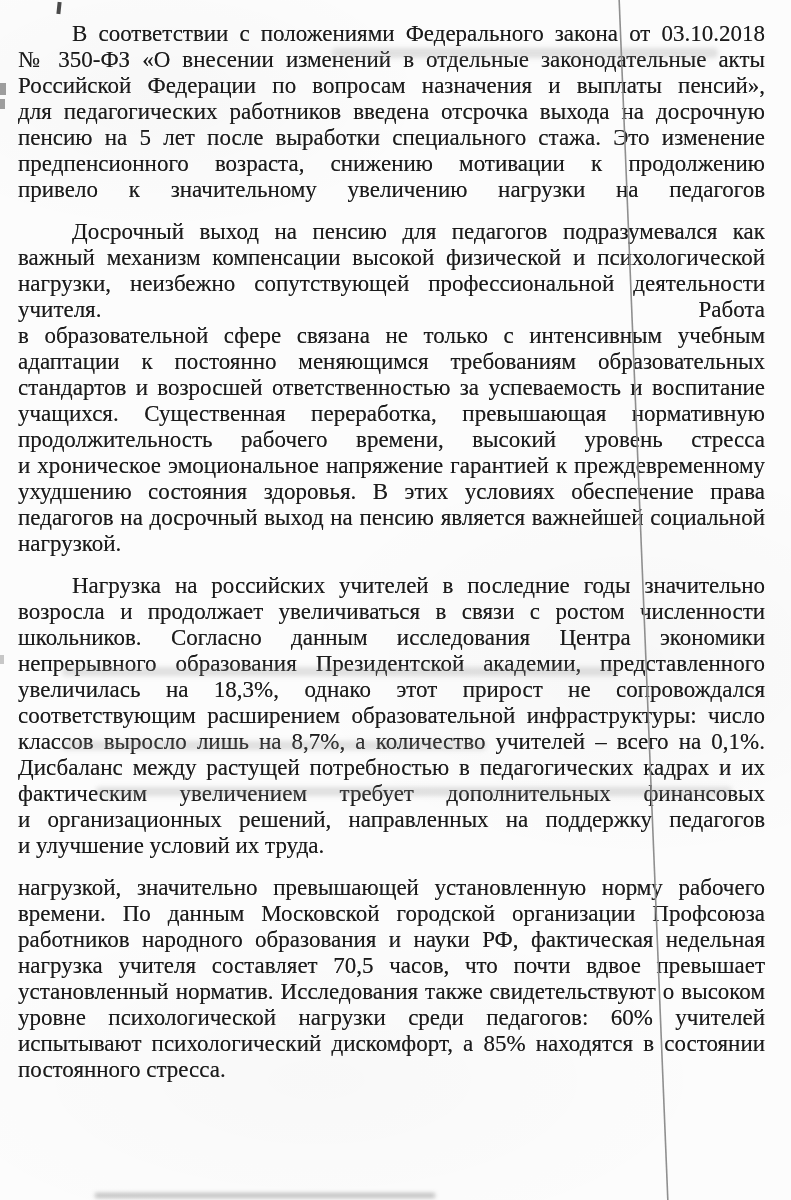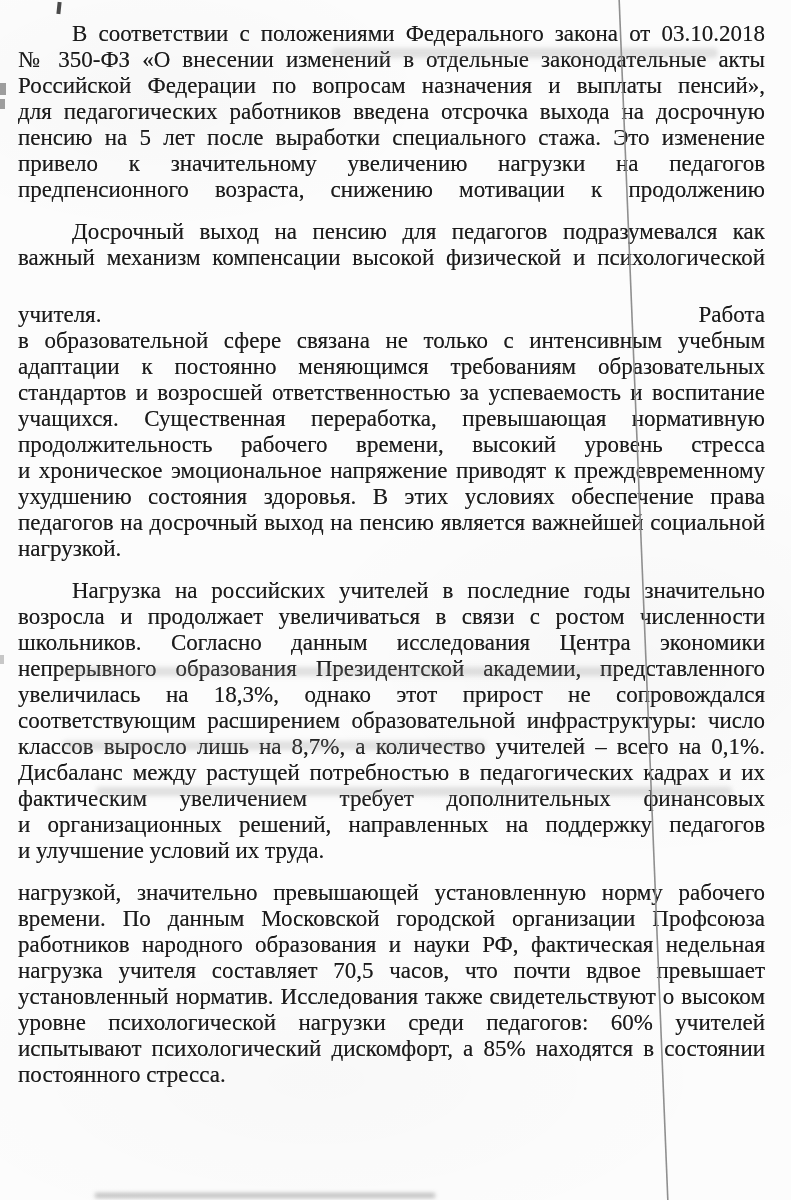--- a/index.html
+++ b/index.html
@@ -41,21 +41,20 @@
     text-justify:inter-word;
     height:26px;
     overflow:hidden;
   }
   .line.first{text-indent:54px;}
   .line.last{text-align-last:left;}
   .line.split{
     display:flex;
     justify-content:space-between;
     text-indent:0;
-    margin-top:31px;
   }
   
   .crease-svg{
     position:absolute;inset:0;
     pointer-events:none;
   }
   
   .smudge{
     position:absolute;
     background:rgba(150,150,150,0.28);
@@ -90,36 +89,37 @@
 
 <div class="paper-texture"></div>
 
 <div class="text-block">
     <div class="para">
       <div class="line first">В соответствии с положениями Федерального закона от 03.10.2018</div>
       <div class="line">№ 350-ФЗ «О внесении изменений в отдельные законодательные акты</div>
       <div class="line">Российской Федерации по вопросам назначения и выплаты пенсий»,</div>
       <div class="line">для педагогических работников введена отсрочка выхода на досрочную</div>
       <div class="line">пенсию на 5 лет после выработки специального стажа. Это изменение</div>
+      <div class="line">предпенсионного возраста, снижению мотивации к продолжению</div>
       <div class="line">привело к значительному увеличению нагрузки на педагогов</div>
-      <div class="line">предпенсионного возраста, снижению мотивации к продолжению</div>
     </div>
     <div class="para">
       <div class="line first">Досрочный выход на пенсию для педагогов подразумевался как</div>
       <div class="line">важный механизм компенсации высокой физической и психологической</div>
+      <div class="line">нагрузки, неизбежно сопутствующей профессиональной деятельности</div>
       <div class="line split">
         <span>учителя.</span>
         <span>Работа</span>
       </div>
       <div class="line">в образовательной сфере связана не только с интенсивным учебным</div>
       <div class="line">адаптации к постоянно меняющимся требованиям образовательных</div>
       <div class="line">стандартов и возросшей ответственностью за успеваемость и воспитание</div>
       <div class="line">учащихся. Существенная переработка, превышающая нормативную</div>
       <div class="line">продолжительность рабочего времени, высокий уровень стресса</div>
-      <div class="line">и хроническое эмоциональное напряжение приводят к преждевременному</div>
+      <div class="line">и хроническое эмоциональное напряжение гарантией к преждевременному</div>
       <div class="line">ухудшению состояния здоровья. В этих условиях обеспечение права</div>
       <div class="line">педагогов на досрочный выход на пенсию является важнейшей социальной</div>
       <div class="line last">нагрузкой.</div>
     </div>
     <div class="para">
       <div class="line first">Нагрузка на российских учителей в последние годы значительно</div>
       <div class="line">возросла и продолжает увеличиваться в связи с ростом численности</div>
       <div class="line">школьников. Согласно данным исследования Центра экономики</div>
       <div class="line">непрерывного образования Президентской академии, представленного пресс-</div>
       <div class="line">увеличилась на 18,3%, однако этот прирост не сопровождался</div>

